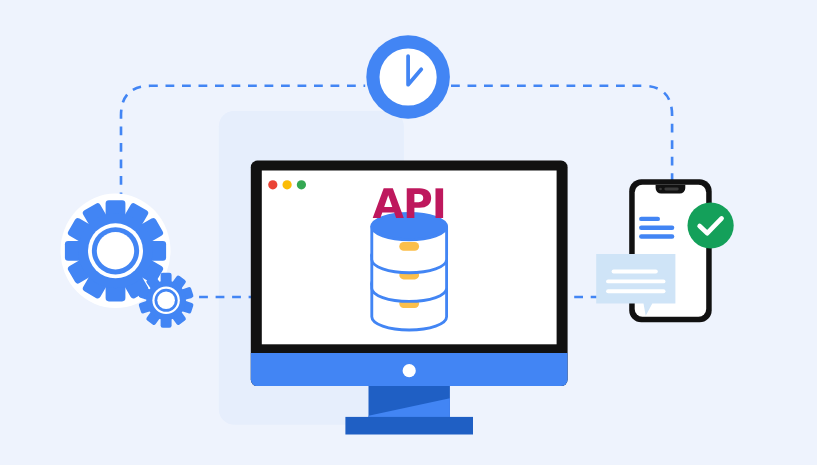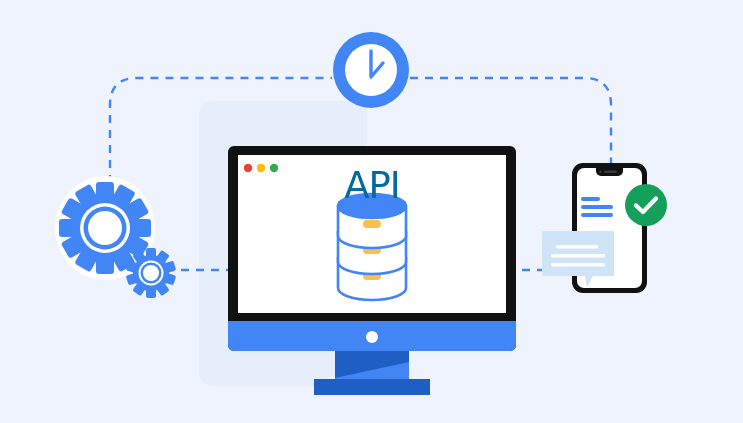--- a/index.html
+++ b/index.html
@@ -29,24 +29,24 @@
     display: block;
   }
   
   #api-label {
     position: absolute;
     left: 283px;
     top: 167px;
     width: 178px;
     text-align: center;
     font-family: "DejaVu Sans", sans-serif;
-    font-weight: normal;
+    font-weight: bold;
     font-size: 37px;
     letter-spacing: -1px;
-    color: #0369a1;
+    color: #be185d;
     line-height: 1;
     user-select: none;
   }
 </style>
 </head>
 <body>
 
 <div id="scene">
 
   <svg id="illustration-svg" viewBox="0 0 743 423" xmlns="http://www.w3.org/2000/svg">

